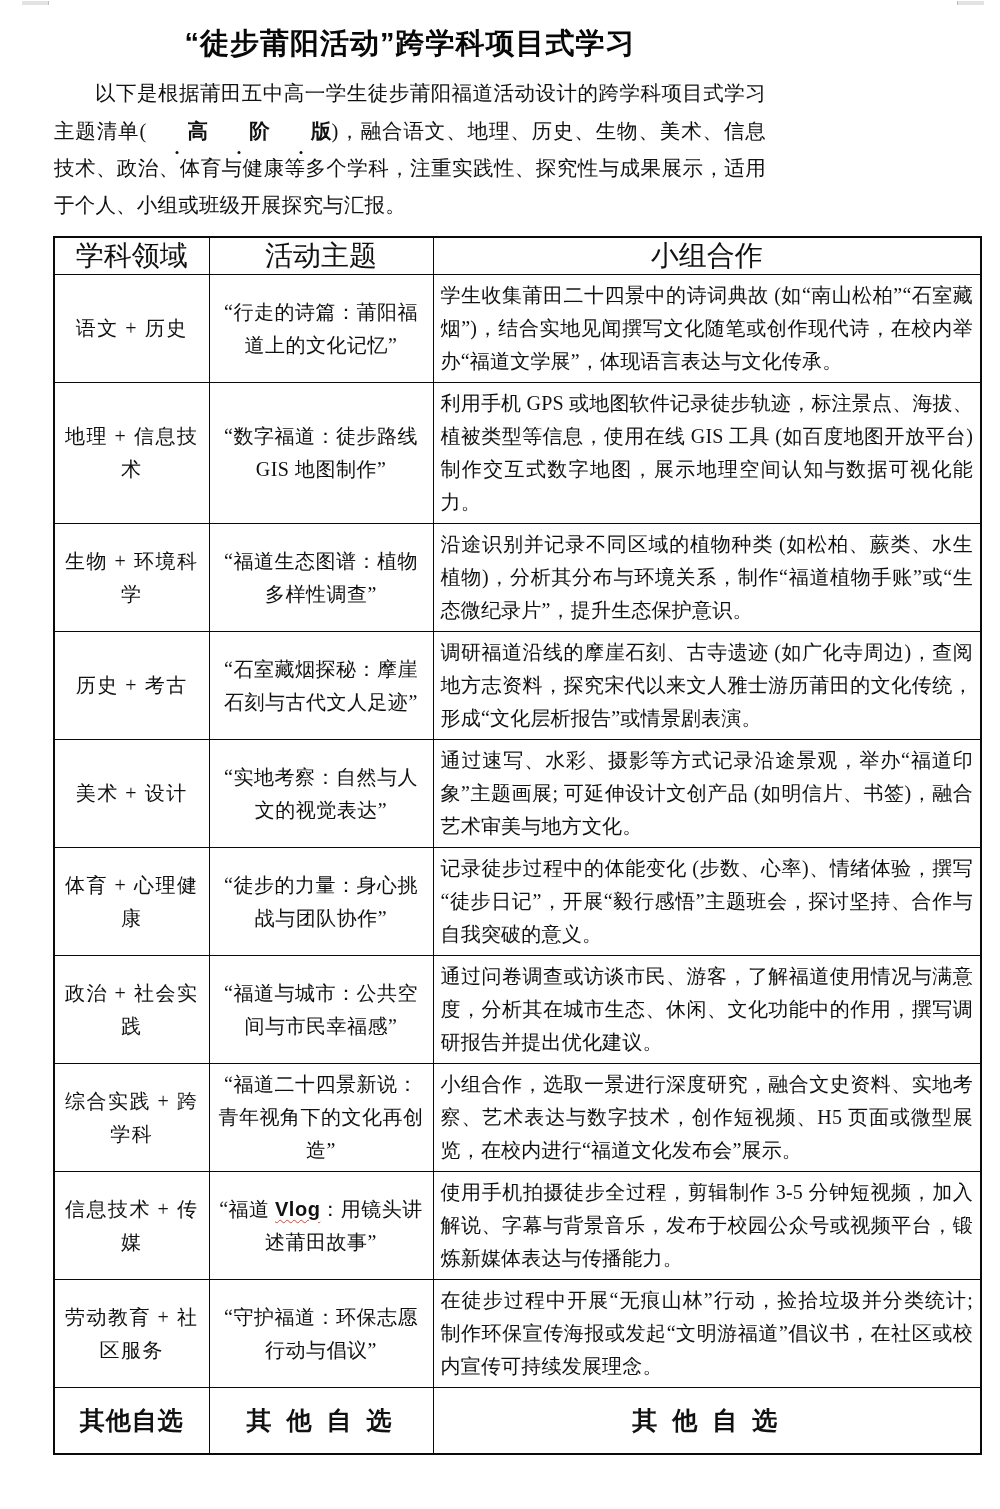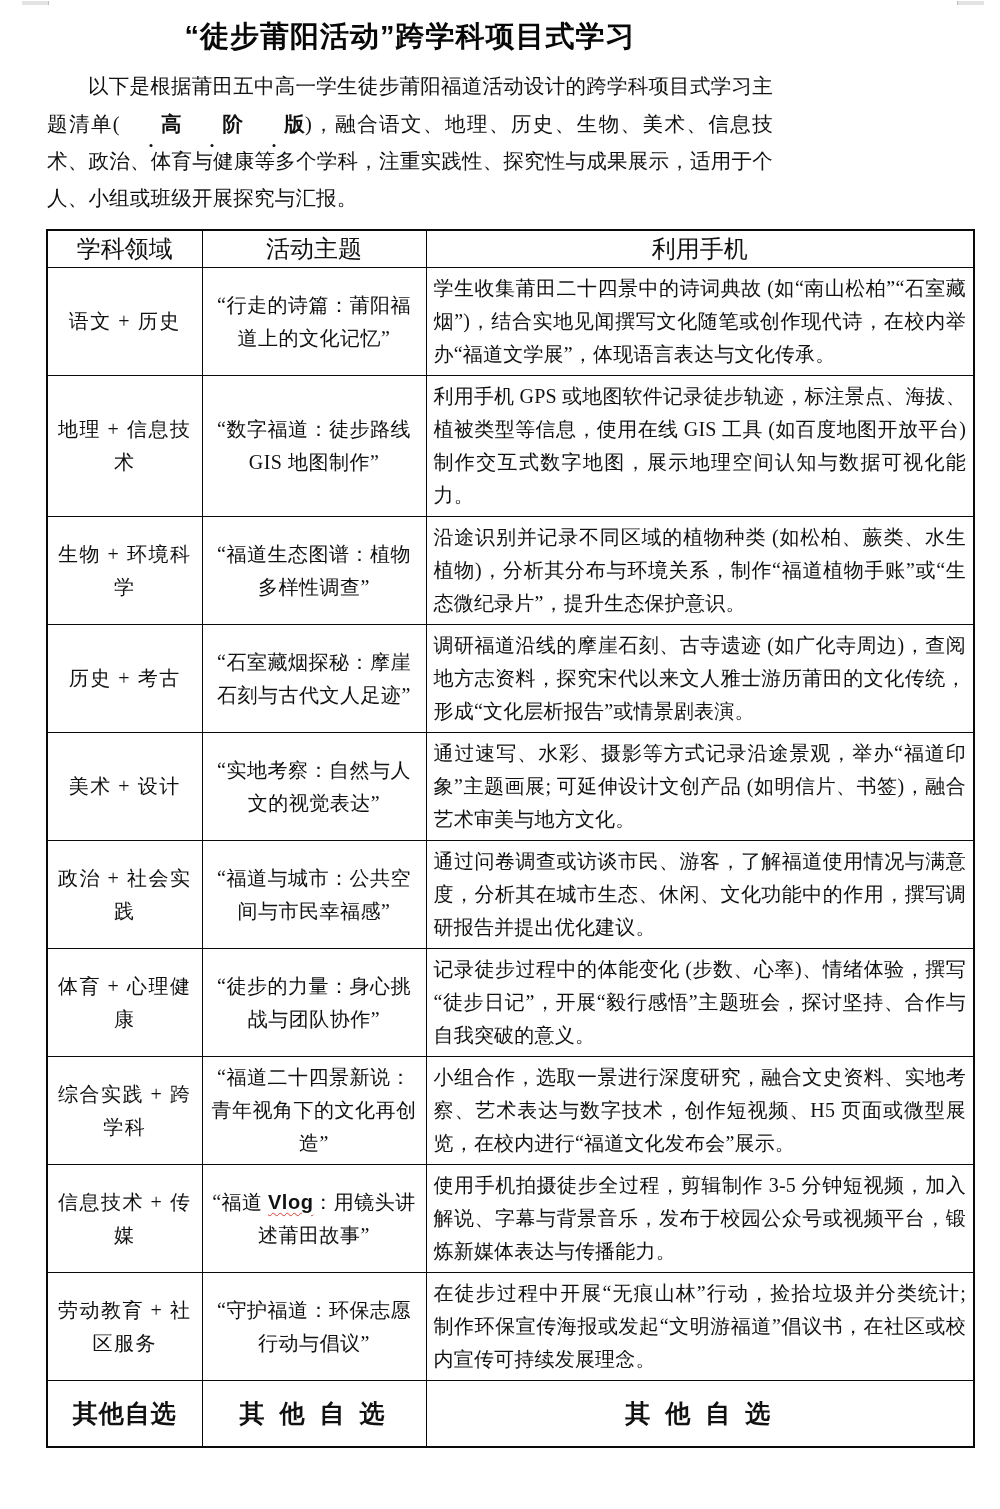--- a/index.html
+++ b/index.html
@@ -30,21 +30,21 @@
     background: #e3e3e3;
     border-right: 1px solid #bdbdbd;
   }
   .ruler .mark.left  { left: 22px;  width: 26px; }
   .ruler .mark.right { left: 957px; width: 26px; border-right: none; border-left: 1px solid #bdbdbd; }
 
   .page {
     position: absolute;
     top: 0; left: 0;
     width: 820px;
-    padding: 5px;
+    padding: 12px;
     box-sizing: border-box;
   }
 
   h1.doc-title {
     font-family: "Liberation Sans", "DejaVu Sans", sans-serif;
     font-weight: bold;
     font-size: 29px;
     letter-spacing: 1px;
     text-align: center;
     margin: 13px 0 0 0;
@@ -102,21 +102,21 @@
     padding: 4px 7px;
     vertical-align: middle;
     font-size: 20px;
     line-height: 33px;
     color: #111;
   }
 
   table.matrix thead th {
     text-align: center;
     font-weight: normal;
-    font-size: 24px;
+    font-size: 28px;
     line-height: 30px;
     padding: 3px 6px;
   }
 
   td.field, td.theme {
     text-align: center;
   }
   td.field {
     letter-spacing: 1.5px;
   }
@@ -170,21 +170,21 @@
   <table class="matrix">
     <colgroup>
       <col class="c1">
         <col class="c2">
         <col class="c3">
     </colgroup>
     <thead>
       <tr>
         <th>学科领域</th>
         <th>活动主题</th>
-        <th>利用手机</th>
+        <th>小组合作</th>
       </tr>
     </thead>
     <tbody>
       <tr>
         <td class="field">语文 + 历史</td>
         <td class="theme">“行走的诗篇：莆阳福道上的文化记忆”</td>
         <td class="desc">学生收集莆田二十四景中的诗词典故 (如“南山松柏”“石室藏烟”)，结合实地见闻撰写文化随笔或创作现代诗，在校内举办“福道文学展”，体现语言表达与文化传承。</td>
       </tr>
       <tr>
         <td class="field">地理 + 信息技术</td>
@@ -200,28 +200,28 @@
         <td class="field">历史 + 考古</td>
         <td class="theme">“石室藏烟探秘：摩崖石刻与古代文人足迹”</td>
         <td class="desc">调研福道沿线的摩崖石刻、古寺遗迹 (如广化寺周边)，查阅地方志资料，探究宋代以来文人雅士游历莆田的文化传统，形成“文化层析报告”或情景剧表演。</td>
       </tr>
       <tr>
         <td class="field">美术 + 设计</td>
         <td class="theme">“实地考察：自然与人文的视觉表达”</td>
         <td class="desc">通过速写、水彩、摄影等方式记录沿途景观，举办“福道印象”主题画展; 可延伸设计文创产品 (如明信片、书签)，融合艺术审美与地方文化。</td>
       </tr>
       <tr>
+        <td class="field">体育 + 心理健康</td>
+        <td class="theme">“徒步的力量：身心挑战与团队协作”</td>
+        <td class="desc">记录徒步过程中的体能变化 (步数、心率)、情绪体验，撰写“徒步日记”，开展“毅行感悟”主题班会，探讨坚持、合作与自我突破的意义。</td>
+      </tr>
+      <tr>
         <td class="field">政治 + 社会实践</td>
         <td class="theme">“福道与城市：公共空间与市民幸福感”</td>
         <td class="desc">通过问卷调查或访谈市民、游客，了解福道使用情况与满意度，分析其在城市生态、休闲、文化功能中的作用，撰写调研报告并提出优化建议。</td>
-      </tr>
-      <tr>
-        <td class="field">体育 + 心理健康</td>
-        <td class="theme">“徒步的力量：身心挑战与团队协作”</td>
-        <td class="desc">记录徒步过程中的体能变化 (步数、心率)、情绪体验，撰写“徒步日记”，开展“毅行感悟”主题班会，探讨坚持、合作与自我突破的意义。</td>
       </tr>
       <tr>
         <td class="field">综合实践 + 跨学科</td>
         <td class="theme">“福道二十四景新说：青年视角下的文化再创造”</td>
         <td class="desc">小组合作，选取一景进行深度研究，融合文史资料、实地考察、艺术表达与数字技术，创作短视频、H5 页面或微型展览，在校内进行“福道文化发布会”展示。</td>
       </tr>
       <tr>
         <td class="field">信息技术 + 传媒</td>
         <td class="theme"><span>“福道 </span><span class="misspell">Vlog</span><span>：用镜头讲述莆田故事”</span></td>
         <td class="desc">使用手机拍摄徒步全过程，剪辑制作 3-5 分钟短视频，加入解说、字幕与背景音乐，发布于校园公众号或视频平台，锻炼新媒体表达与传播能力。</td>

